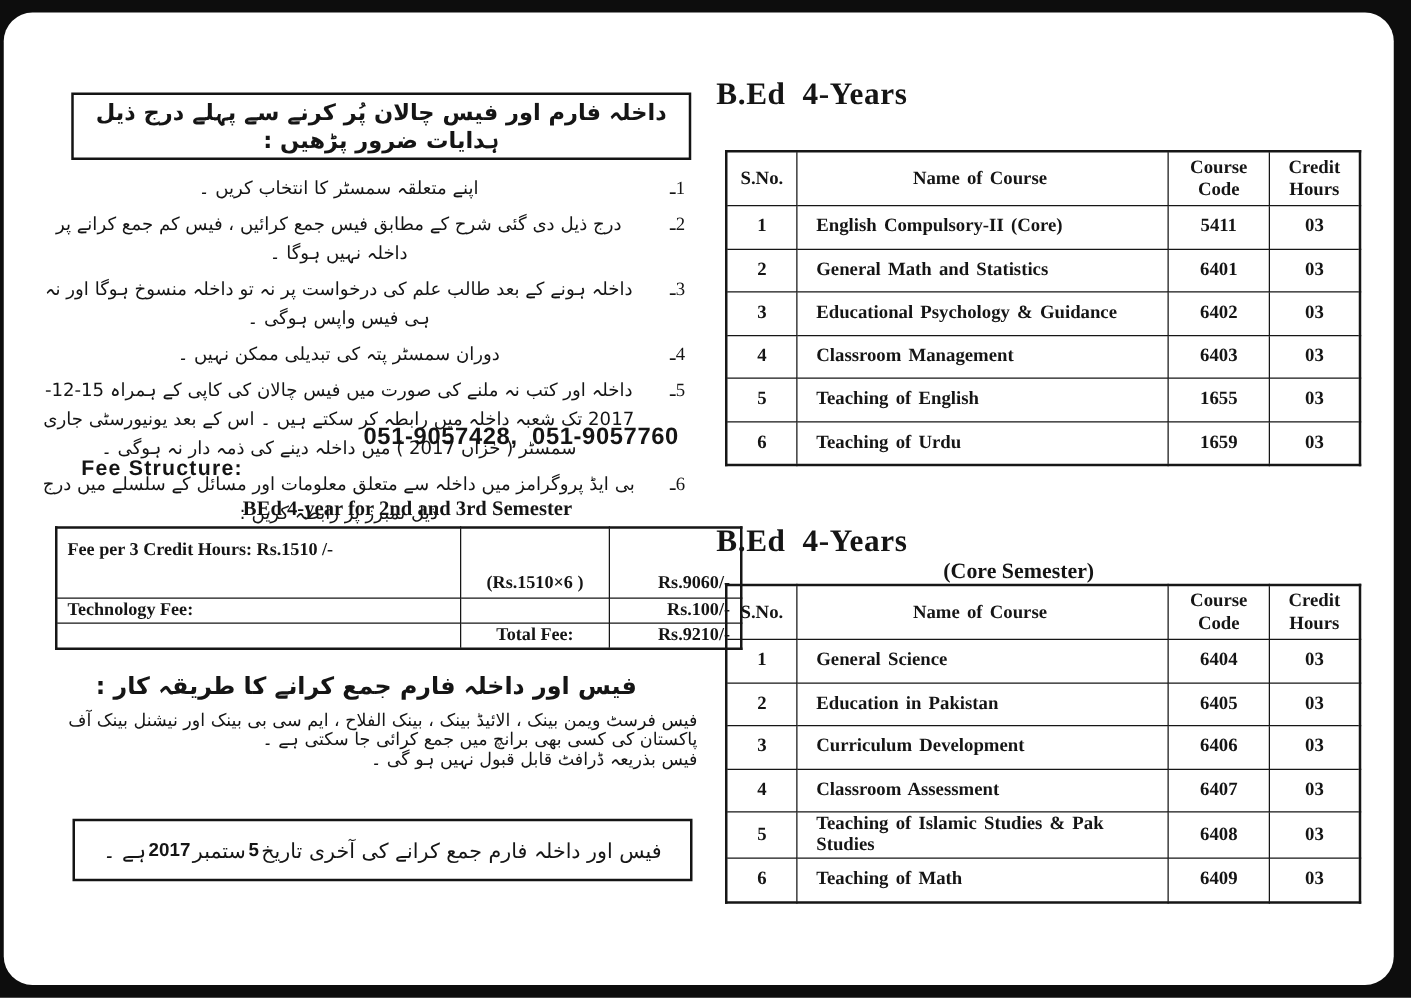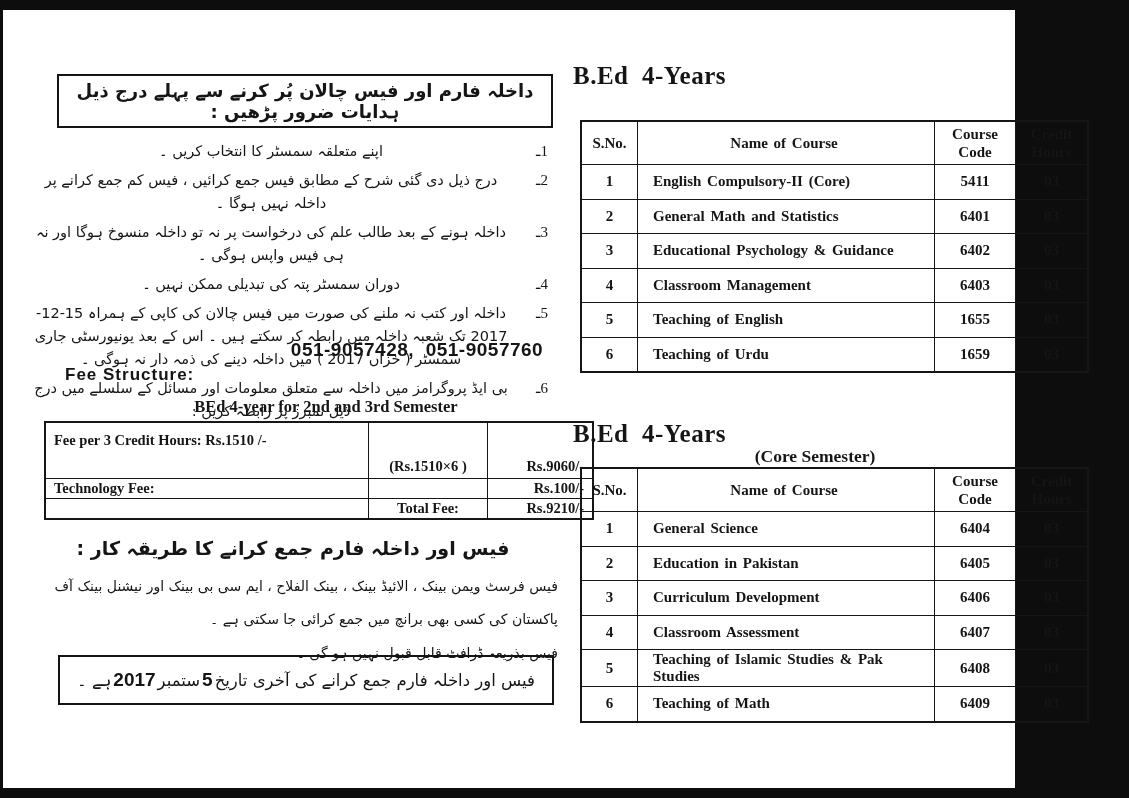--- a/index.html
+++ b/index.html
@@ -1,18 +1,18 @@
 <!DOCTYPE html>
 <html lang="en"><head>
 <meta charset="utf-8">
 <style>
   html,body{margin:0;padding:0;}
   body{width:1129px;height:798px;font-family:"Liberation Serif",serif;color:#151515;background:#0d0d0d;}
   .page{position:relative;width:1129px;height:798px;background:#0d0d0d;overflow:hidden;}
-  .paper{position:absolute;left:3px;top:10px;width:1012px;height:778px;background:#ffffff;}
+  .paper{position:absolute;left:3px;top:10px;width:1112px;height:778px;background:#ffffff;border-radius:23px;}
   .abs{position:absolute;}
   .keepws{white-space:pre-wrap;}
 
   
   .notice-box{left:54px;top:64px;width:492px;height:50px;border:2px solid #141414;
     display:flex;align-items:center;justify-content:center;
     font-family:"DejaVu Sans",sans-serif;font-size:18px;font-weight:bold;direction:rtl;text-align:center;}
   .instr-list{left:25px;top:130px;width:530px;font-family:"DejaVu Sans",sans-serif;font-size:14.5px;line-height:23px;}
   .instr-item{display:flex;flex-direction:row-reverse;margin-bottom:6px;}
   .instr-num{flex:0 0 44px;direction:rtl;box-sizing:border-box;padding-right:10px;font-family:"Liberation Serif",serif;font-size:15px;}
@@ -26,26 +26,26 @@
   .fee-col-label{width:306px;}
   .fee-col-calc{width:102px;text-align:center;}
   .fee-col-amount{width:88px;text-align:right;padding-right:10px;}
   .fee-row-first td{height:46px;}
   .fee-row-first .fee-col-label{vertical-align:top;padding-top:9px;}
   .fee-row-first .fee-col-calc,.fee-row-first .fee-col-amount{vertical-align:bottom;padding-bottom:3px;}
   .fee-row td{height:19px;}
   .procedure-heading{left:25px;top:527px;width:530px;text-align:center;direction:rtl;
     font-family:"DejaVu Sans",sans-serif;font-weight:bold;font-size:19px;}
   .procedure-para{left:25px;top:560px;width:530px;direction:rtl;text-align:right;
-    font-family:"DejaVu Sans",sans-serif;font-size:14px;line-height:33px;}
+    font-family:"DejaVu Sans",sans-serif;font-size:14px;line-height:15px;}
   .procedure-para .pline{margin-bottom:1px;}
   .deadline-box{left:55px;top:645px;width:492px;height:46px;border:2.5px solid #141414;
     display:flex;align-items:center;justify-content:center;direction:rtl;
     font-family:"DejaVu Sans",sans-serif;font-size:16.5px;}
-  .deadline-box .bold-num{font-family:"Liberation Sans",sans-serif;font-weight:bold;font-size:19px;padding:0 2px;}
+  .deadline-box .bold-num{font-family:"Liberation Sans",sans-serif;font-weight:bold;font-size:15px;padding:0 2px;}
 
   
   .program-title{font-weight:bold;font-size:25px;letter-spacing:0.5px;}
   .program-title-1{left:570px;top:52px;}
   .program-title-2{left:570px;top:410px;}
   .semester-subtitle{width:474px;text-align:center;font-weight:bold;font-size:17.5px;}
   .semester-subtitle-1{left:575px;top:84px;}
   .semester-subtitle-2{left:575px;top:436px;}
   .course-table{border-collapse:collapse;table-layout:fixed;width:476px;border:2.5px solid #161616;}
   .course-table-1{left:577px;top:110px;}

